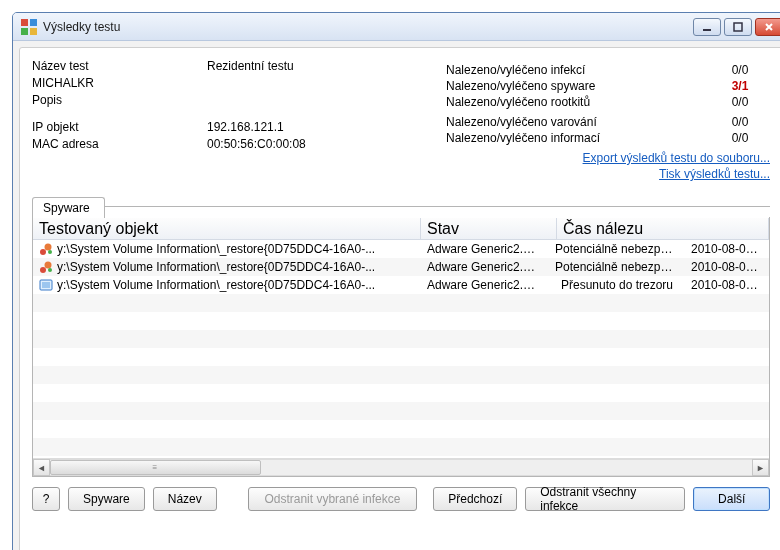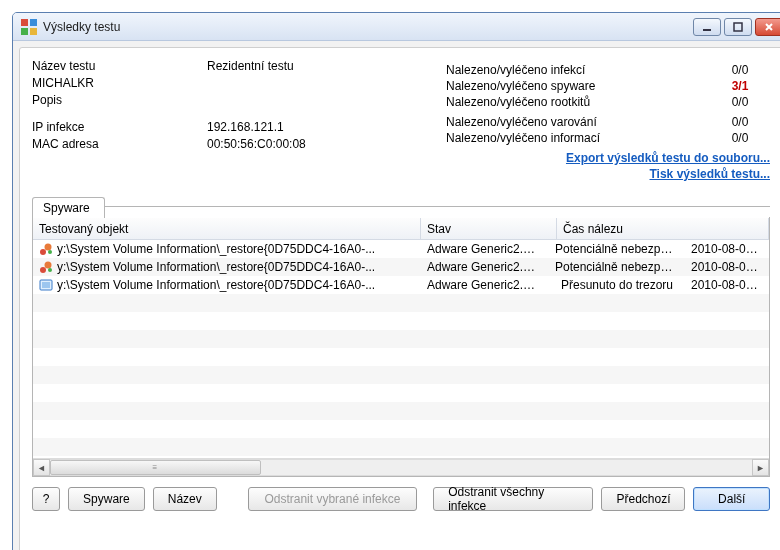--- a/index.html
+++ b/index.html
@@ -65,21 +65,21 @@
   .info-row { display:flex; line-height:17px; }
   .info-label { width:175px; }
   .info-right { flex:1; }
   .stats { margin-top:4px; margin-left: 4px;}
   .stat-row { display:flex; line-height:16px; }
   .stat-label { flex:1; }
   .stat-val { width:60px; text-align:center; }
   .stat-red { color:#c00000; font-weight:bold; }
   .stats-gap { height:4px; }
   .links { text-align:right; margin-top:4px; }
-  .links a { color:#155cc0; text-decoration:underline; cursor:pointer; display:block; line-height:16px;font-weight:bold;}
+  .links a { color:#155cc0; text-decoration:underline; cursor:pointer; display:block; line-height:16px;}
   
   .tabstrip { margin-top:14px; display:flex; align-items:center; }
   .tab {
     border:1px solid #b5b5b5;
     border-bottom:none;
     border-radius:3px 3px 0 0;
     padding:3px 14px 3px 10px;
     background:#fff;
     position:relative;
     top:1px;
@@ -94,21 +94,21 @@
     padding-top:1px;
     display:flex;
     flex-direction:column;
   }
   .grid-header {
     display:flex;
     background:linear-gradient(#fdfdfd,#eef1f6);
     border-bottom:1px solid #d4dae4;
     height:22px;
     line-height:22px;
-    font-size:12px;
+    font-size:16px;
   }
   .gh {
     padding:0 6px;
     border-right:1px solid #d4dae4;
     overflow:hidden; white-space:nowrap; text-overflow:ellipsis;
   }
   .col-obj  { width:388px; }
   .col-find { width:128px; }
   .col-stat { width:136px; }
   .col-time { flex:1; }
@@ -208,32 +208,32 @@
             <path d="M2 2 L8 8 M8 2 L2 8" stroke="#fff" stroke-width="2"></path>
           </svg>
         </div>
     </div>
   </div>
 
   <div class="content">
     <div class="top-area">
       <div class="info-left">
         <div class="info-row">
-            <div class="info-label">Název testu</div>
+            <div class="info-label">Název test</div>
             <div>Rezidentní testu</div>
           </div>
         <div class="info-row">
             <div>MICHALKR</div>
           </div>
         <div class="info-row">
             <div class="info-label">Popis</div>
             <div></div>
           </div>
         <div class="info-row" style="margin-top:10px">
-            <div class="info-label">IP infekce</div>
+            <div class="info-label">IP objekt</div>
             <div>192.168.121.1</div>
           </div>
         <div class="info-row">
             <div class="info-label">MAC adresa</div>
             <div>00:50:56:C0:00:08</div>
           </div>
       </div>
       <div class="info-right">
         <div class="stats">
           <div class="stat-row">
@@ -325,18 +325,18 @@
       </div>
     </div>
 
     <div class="footer">
       <div class="btn small">?</div>
       <div class="btn">Spyware</div>
       <div class="btn">Název</div>
       <div style="width:16px"></div>
       <div class="btn disabled" style="width:180px">Odstranit vybrané infekce</div>
       <div class="spacer"></div>
+      <div class="btn">Předchozí</div>
       <div class="btn" style="width:170px">Odstranit všechny infekce</div>
-      <div class="btn">Předchozí</div>
       <div class="btn primary" style="width:80px">Další</div>
     </div>
   </div>
 </div>
 
 </body></html>

